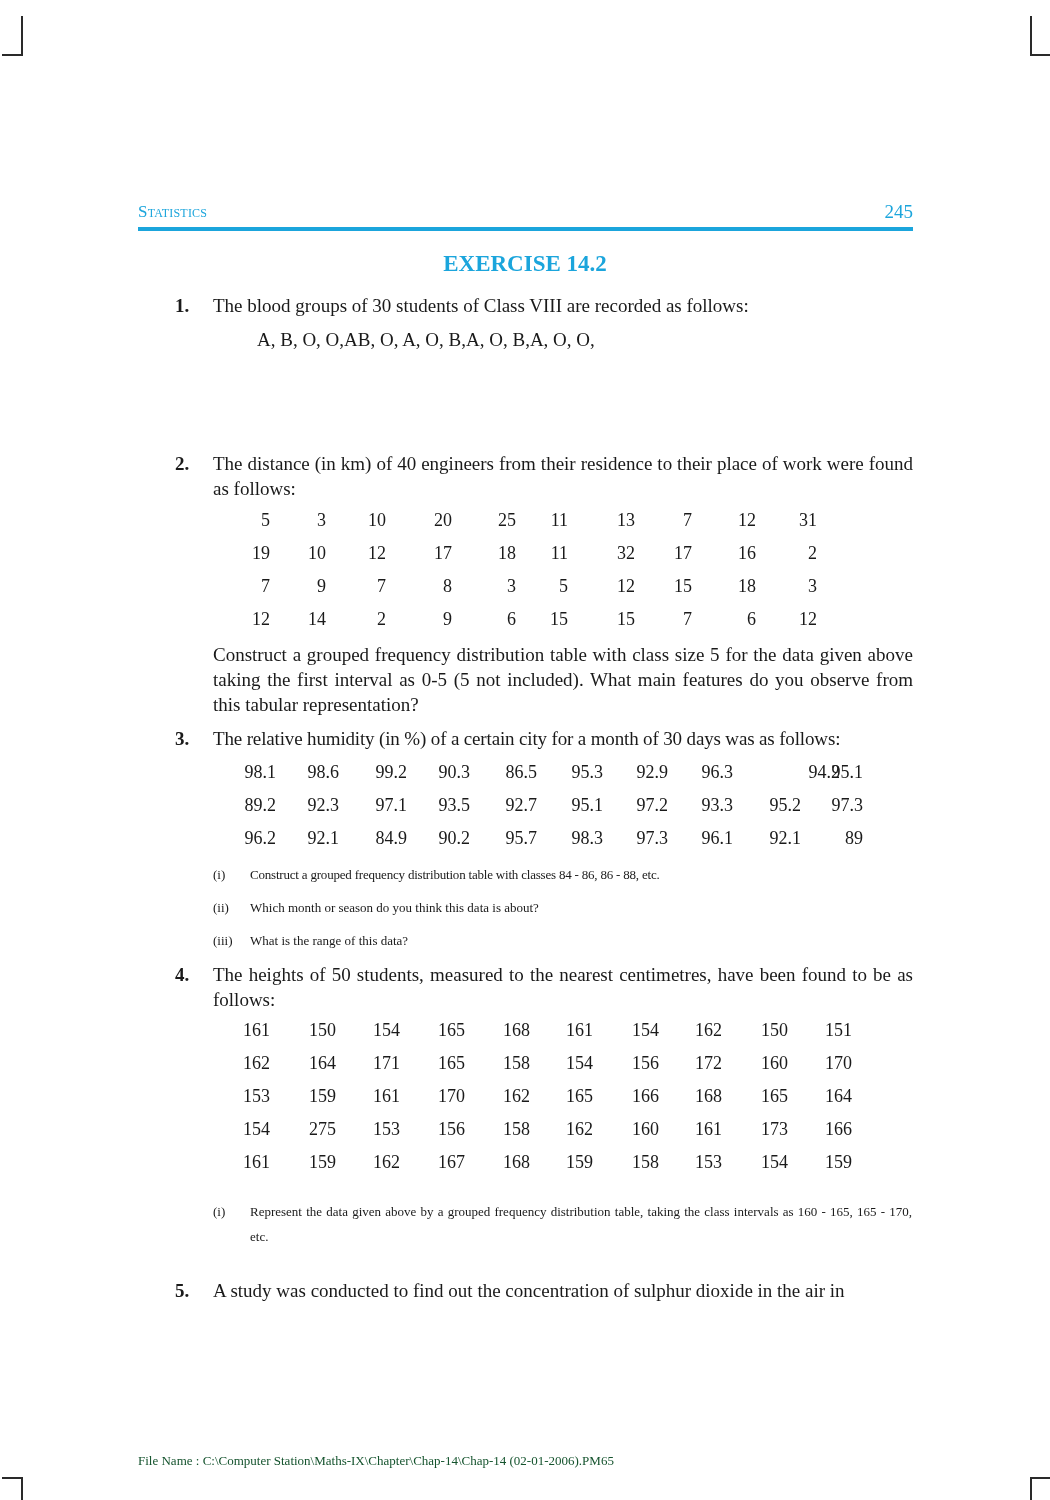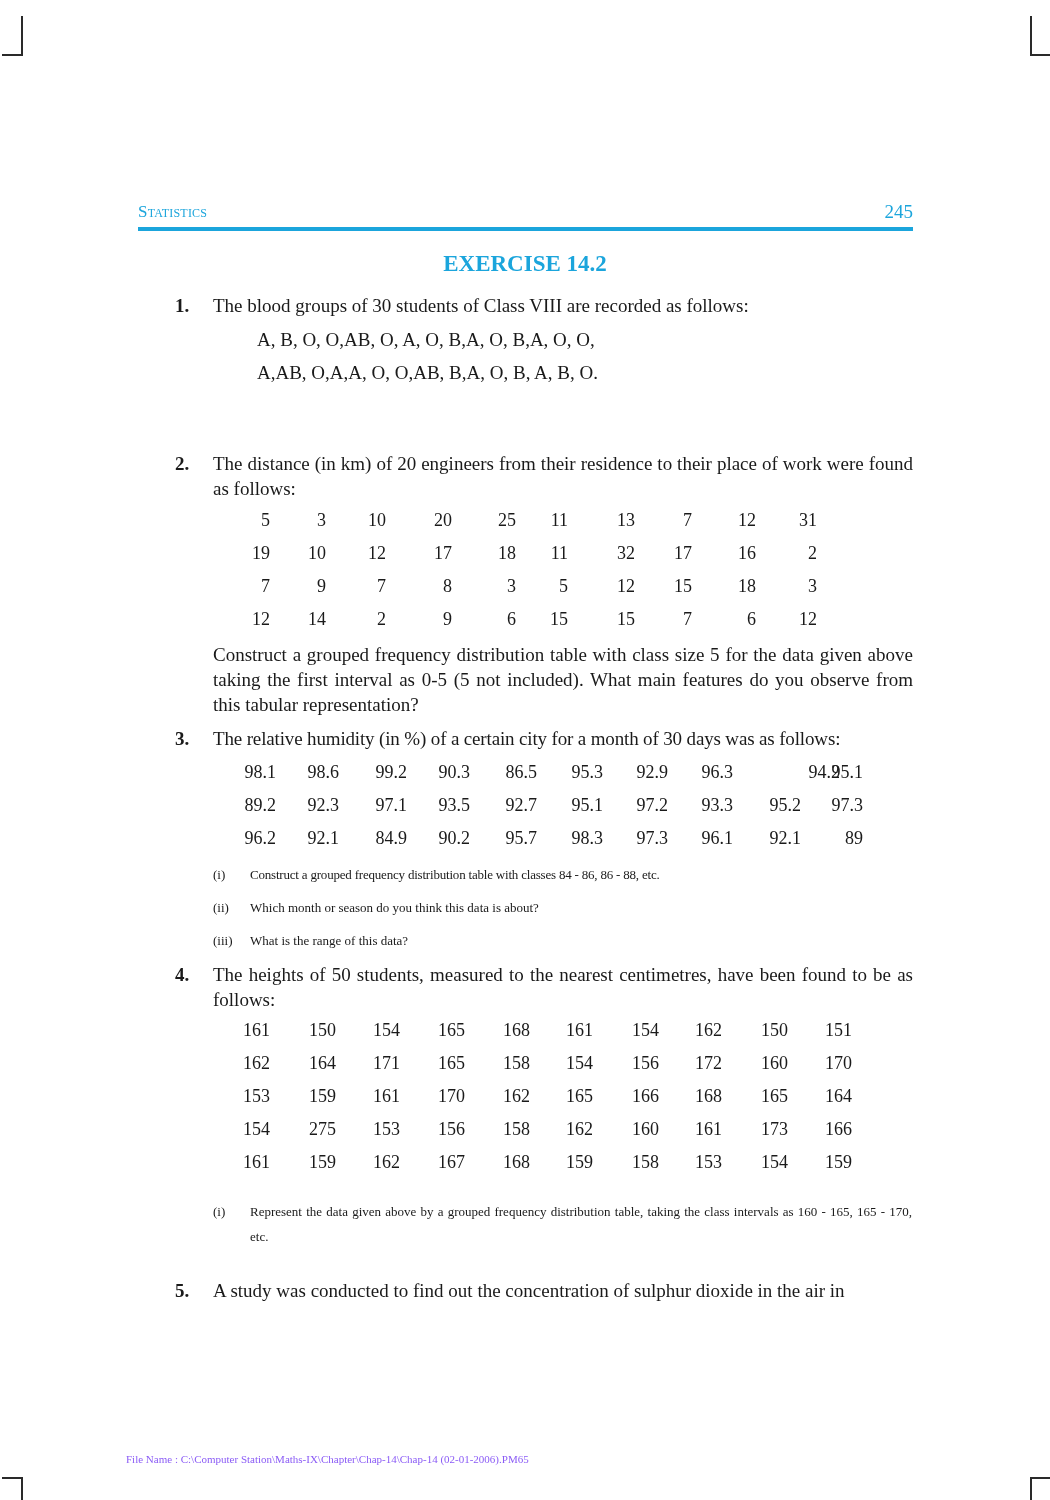--- a/index.html
+++ b/index.html
@@ -59,22 +59,22 @@
     .seq {
       position: absolute; left: 257px; font-size: 19px; line-height: 25px;
     }
 
     
     .grid { position: absolute; font-size: 18px; }
     .grid .row { position: absolute; left: 0; height: 25px; }
     .grid .cell { position: absolute; top: 0; text-align: right; }
 
     .footer {
-      position: absolute; left: 126px; top: 1437px;
-      font-size: 11px; color: #8b5cf6;
+      position: absolute; left: 138px; top: 1437px;
+      font-size: 13px; color: #14532d;
     }
   </style>
 </head>
 <body>
 
 <div class="page">
 
   <div class="crop tl-v"></div>
   <div class="crop tl-h"></div>
   <div class="crop tr-v"></div>
@@ -85,24 +85,23 @@
   <div class="crop br-v"></div>
 
   <div class="running-head">Statistics</div>
   <div class="page-num">245</div>
   <div class="rule"></div>
   <div class="exercise-title">EXERCISE 14.2</div>
 
   <div class="qnum" style="top:277px">1.</div>
   <div class="q" style="top:277px">The blood groups of 30 students of Class VIII are recorded as follows:</div>
   <div class="seq" style="top:311px">A, B, O, O,AB, O, A, O, B,A, O, B,A, O, O,</div>
-  <div class="seq" style="top:344px">A,AB, O,A,A, O, O,AB, B,A, O, B, A, B, O.</div>
 
   <div class="qnum" style="top:435px">2.</div>
-  <div class="q" style="top:435px">The distance (in km) of 20 engineers from their residence to their place of work were found as follows:</div>
+  <div class="q" style="top:435px">The distance (in km) of 40 engineers from their residence to their place of work were found as follows:</div>
   <div class="grid" id="grid-q2" style="left:0; top:494px">
       <div class="row" style="top: 0px;">
         <span class="cell" style="right: auto; left: 230px; width: 40px;">5</span>
         <span class="cell" style="right: auto; left: 286px; width: 40px;">3</span>
         <span class="cell" style="right: auto; left: 346px; width: 40px;">10</span>
         <span class="cell" style="right: auto; left: 412px; width: 40px;">20</span>
         <span class="cell" style="right: auto; left: 476px; width: 40px;">25</span>
         <span class="cell" style="right: auto; left: 528px; width: 40px;">11</span>
         <span class="cell" style="right: auto; left: 595px; width: 40px;">13</span>
         <span class="cell" style="right: auto; left: 652px; width: 40px;">7</span>

